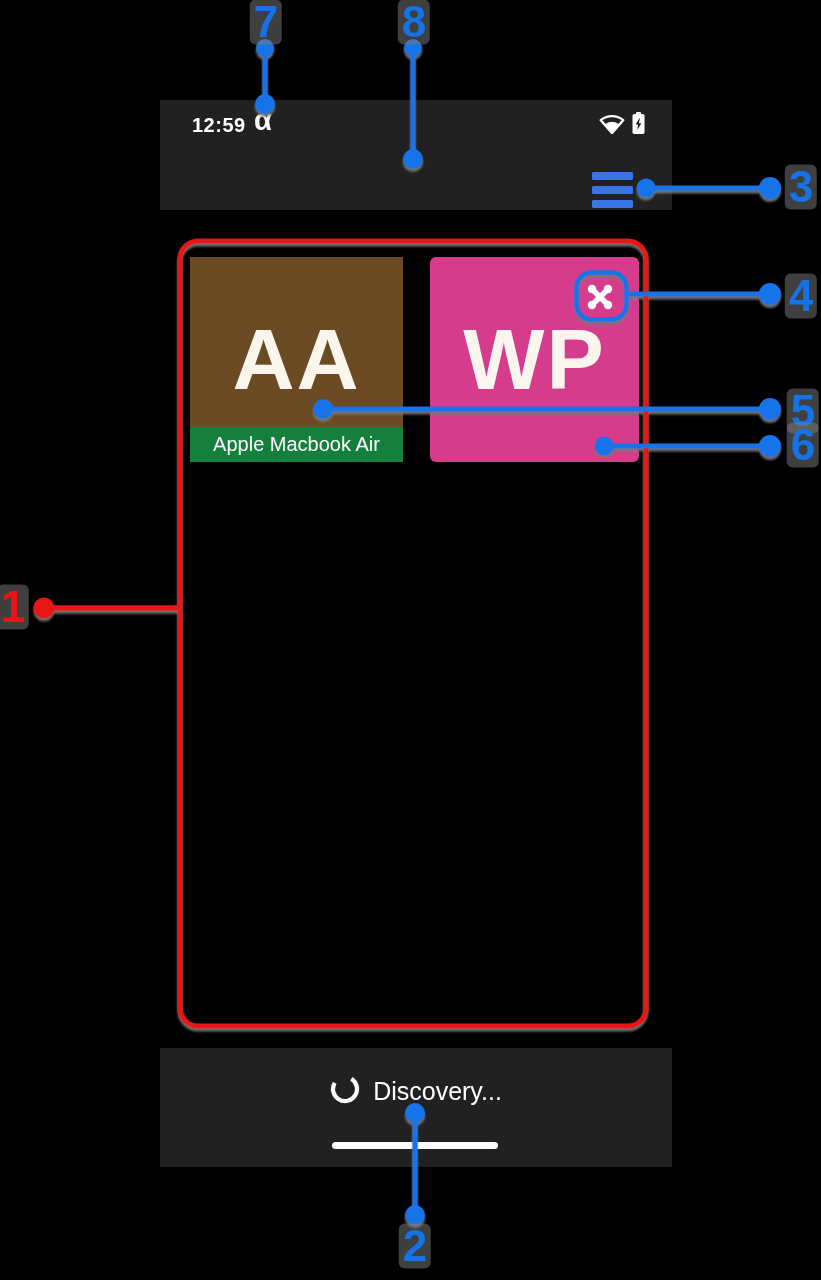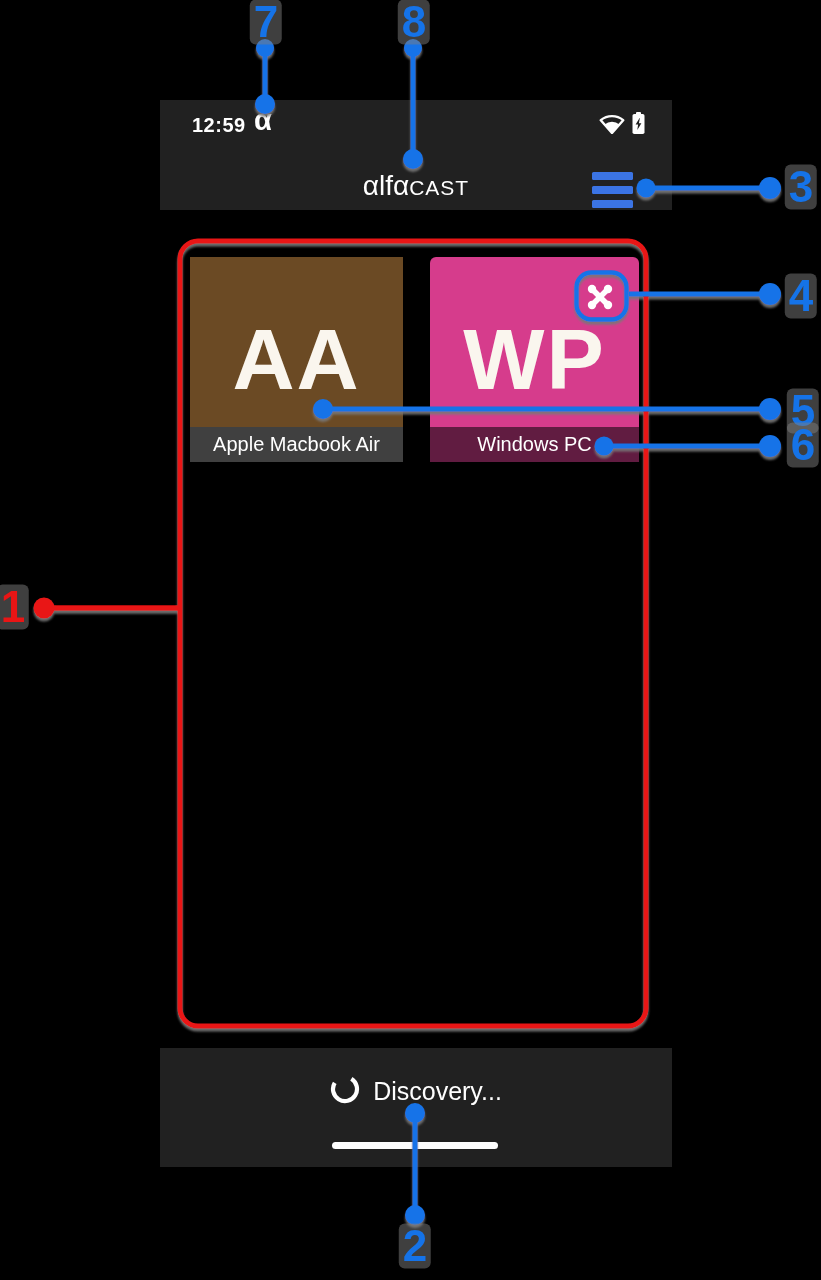--- a/index.html
+++ b/index.html
@@ -57,38 +57,34 @@
         </svg>
       </span>
       <span>
         <svg width="13" height="23" viewBox="0 0 13 23">
           <rect x="4" y="0" width="5" height="3" rx="1" fill="#fff"></rect>
           <rect x="0.5" y="2" width="12" height="20" rx="1.8" fill="#fff"></rect>
           <polygon points="7.6,6 3.6,12.6 6.1,12.6 5.3,18 9.4,11.2 6.9,11.2 7.9,6" fill="#212121"></polygon>
         </svg>
       </span>
     </span>
-    <div class="app-title">
-      <span class="t-main">αlfα</span><span class="t-suffix">CAST</span>
-    </div>
     <div class="menu-btn">
       <div class="bar" style="background: rgb(59, 116, 228);"></div>
       <div class="bar" style="background: rgb(59, 116, 228);"></div>
       <div class="bar" style="background: rgb(59, 116, 228);"></div>
     </div>
   </div>
 
   <div class="tile tile-aa" style="background: rgb(107, 74, 36);">
     <div class="initials">AA</div>
-    <div class="tile-label" style="background: #404040; text-align: right;">Apple Macbook Air</div>
+    <div class="tile-label" style="background: #15803d; text-align: right;">Apple Macbook Air</div>
   </div>
 
   <div class="tile tile-wp" style="background: rgb(214, 60, 140); border-radius: 6px;">
     <div class="initials">WP</div>
-    <div class="tile-label" style="background: rgb(97, 28, 65);">Windows PC</div>
     <div class="x-badge">
       <svg width="34" height="34" viewBox="0 0 34 34">
         <line x1="9" y1="9" x2="25" y2="25" stroke="#fff" stroke-width="5.5" stroke-linecap="round"></line>
         <line x1="25" y1="9" x2="9" y2="25" stroke="#fff" stroke-width="5.5" stroke-linecap="round"></line>
         <circle cx="9" cy="9" r="4.2" fill="#fff"></circle>
         <circle cx="25" cy="9" r="4.2" fill="#fff"></circle>
         <circle cx="9" cy="25" r="4.2" fill="#fff"></circle>
         <circle cx="25" cy="25" r="4.2" fill="#fff"></circle>
       </svg>
     </div>

